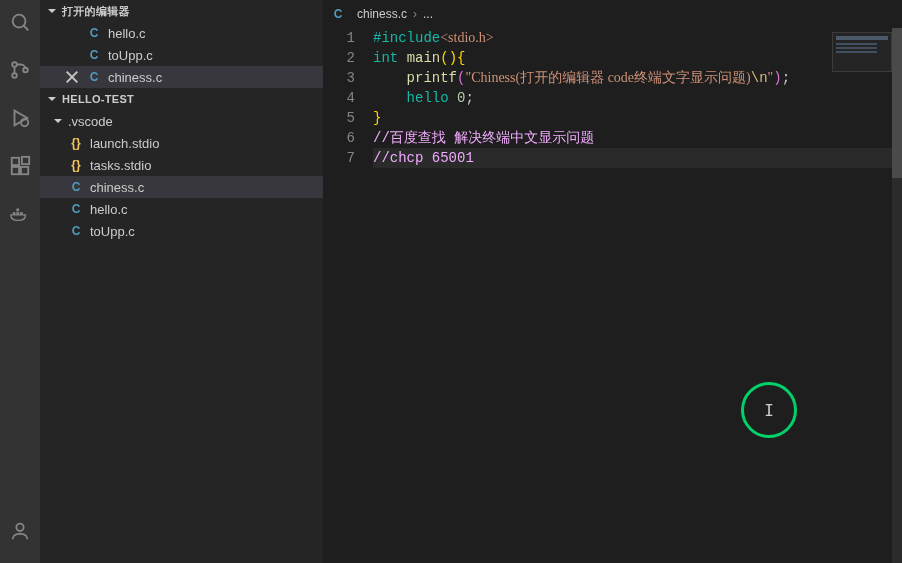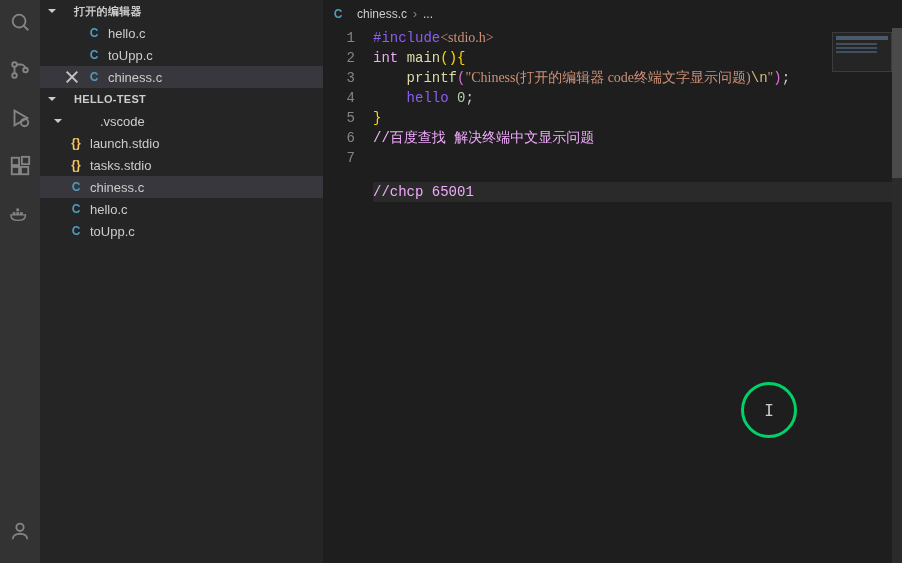--- a/index.html
+++ b/index.html
@@ -34,66 +34,65 @@
     }
     .section-header {
       display: flex;
       align-items: center;
       height: 22px;
       padding: 0 4px 0 6px;
       font-size: 11px;
       font-weight: 700;
       letter-spacing: 0.3px;
       color: #cccccc;
-      gap: 12px;
     }
     .chevron { width: 12px; height: 12px; margin-right: 4px; color: #cccccc; }
     .tree-item {
       display: flex;
       align-items: center;
       height: 22px;
       padding-left: 24px;
       font-size: 13px;
       color: #cccccc;
       cursor: pointer;
     }
     .tree-item.indent1 { padding-left: 28px; }
     .tree-item.indent2 { padding-left: 28px; }
     .tree-item.active { background: #37373d; }
     .tree-item .closebtn { width: 16px; height: 16px; margin-right: 6px; color: #c5c5c5; display:flex; align-items:center; justify-content:center; }
     .tree-item .spacer { width: 22px; }
     .file-icon { width: 16px; height: 16px; margin-right: 6px; display: flex; align-items: center; justify-content: center; font-size: 12px; font-weight: 700; border-radius: 2px; }
     .file-icon.c { color: #519aba; }
     .file-icon.json { color: #fac863; }
-    .folder-row { padding-left: 12px; gap: 32px; }
+    .folder-row { padding-left: 12px; }
     .editor-pane { flex: 1; display: flex; flex-direction: column; background: #1e1e1e; position: relative; }
     .tab-bar {
       height: 28px;
       background: #1e1e1e;
       display: flex;
       align-items: center;
       padding-left: 8px;
       color: #cccccc;
       font-size: 12px;
       gap: 6px;
     }
     .tab-bar .sep { color: #888; }
     .code-area { flex: 1; display: flex; position: relative; font-family: Consolas, 'Courier New', monospace; font-size: 14px; line-height: 20px; }
     .gutter { width: 50px; text-align: right; padding-right: 18px; color: #858585; user-select: none; }
     .gutter div { height: 20px; }
     .code-lines { flex: 1; }
     .line { height: 20px; white-space: pre; }
-    .line.hl { background: #2a2a2a; margin-top: 34px; }
-    .kw { color: #f0abfc; }
+    .line.hl { background: #2a2a2a; }
+    .kw { color: #14b8a6; }
     .fn { color: #dcdcaa; font-family: Liberation Mono, monospace; }
     .str { color: #ce9178; font-family: Liberation Serif, serif; }
     .esc { color: #d7ba7d; }
     .num { color: #b5cea8; }
     .cmt { color: #f0abfc; }
-    .inc { color: #8b5cf6; }
+    .inc { color: #14b8a6; }
     .brace { color: #ffd700; }
     .paren { color: #da70d6; }
     .minimap {
       position: absolute;
       right: 10px;
       top: 4px;
       width: 60px;
       height: 40px;
       background: #252526;
       border: 1px solid #3c3c3c;

